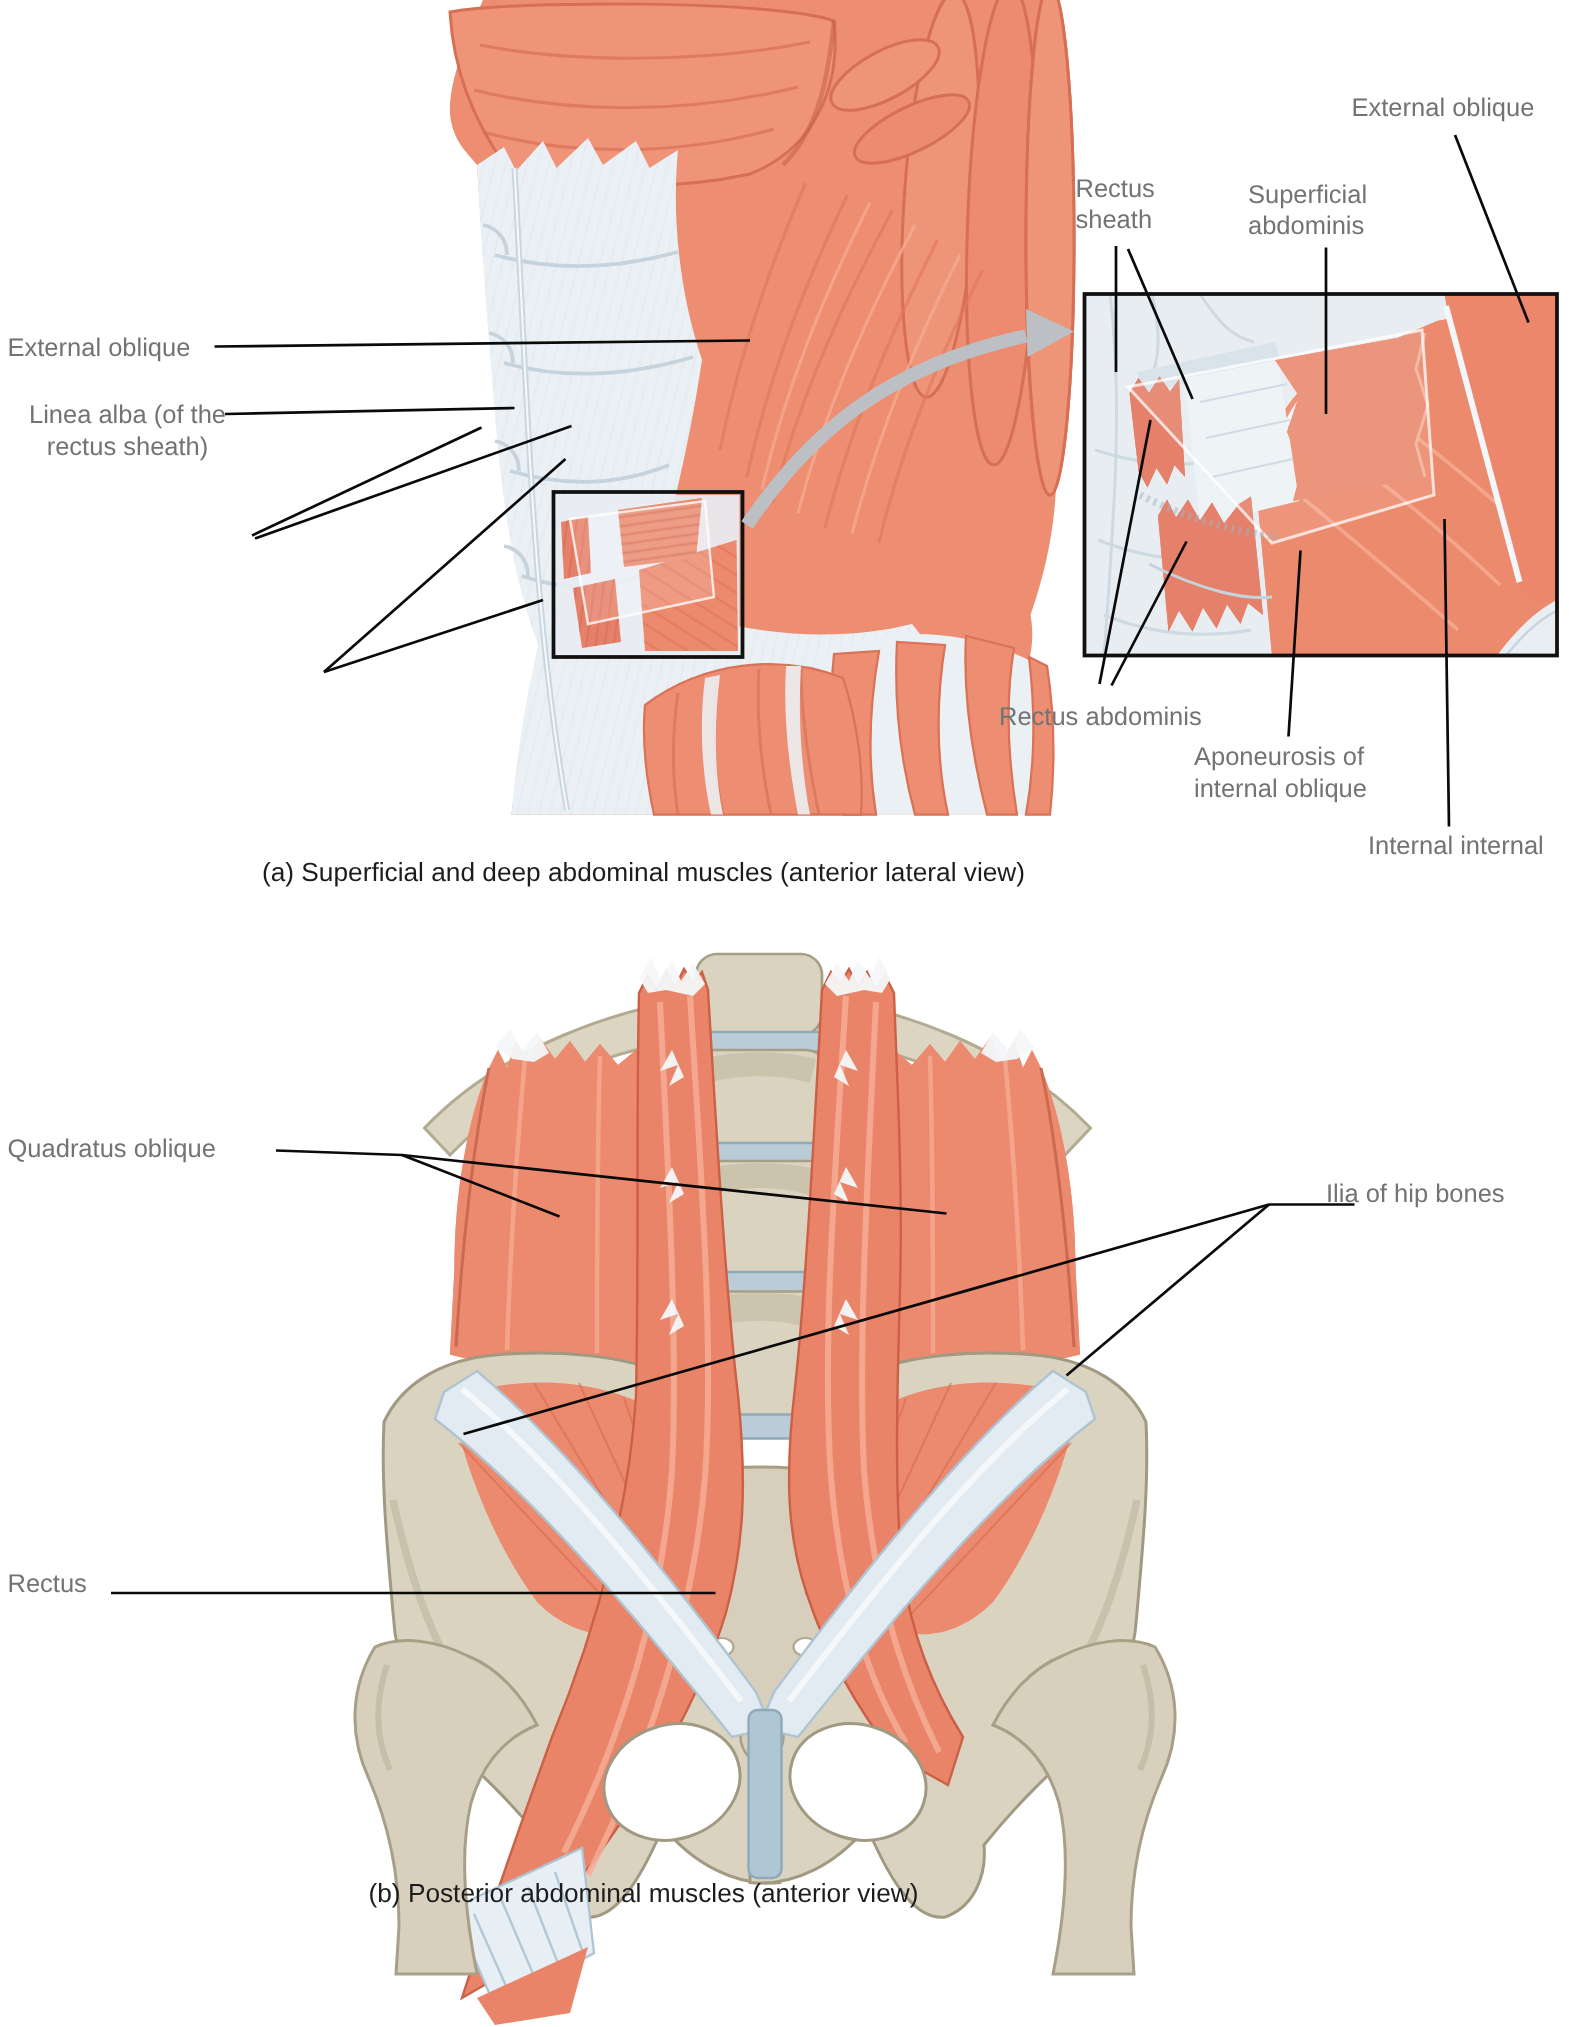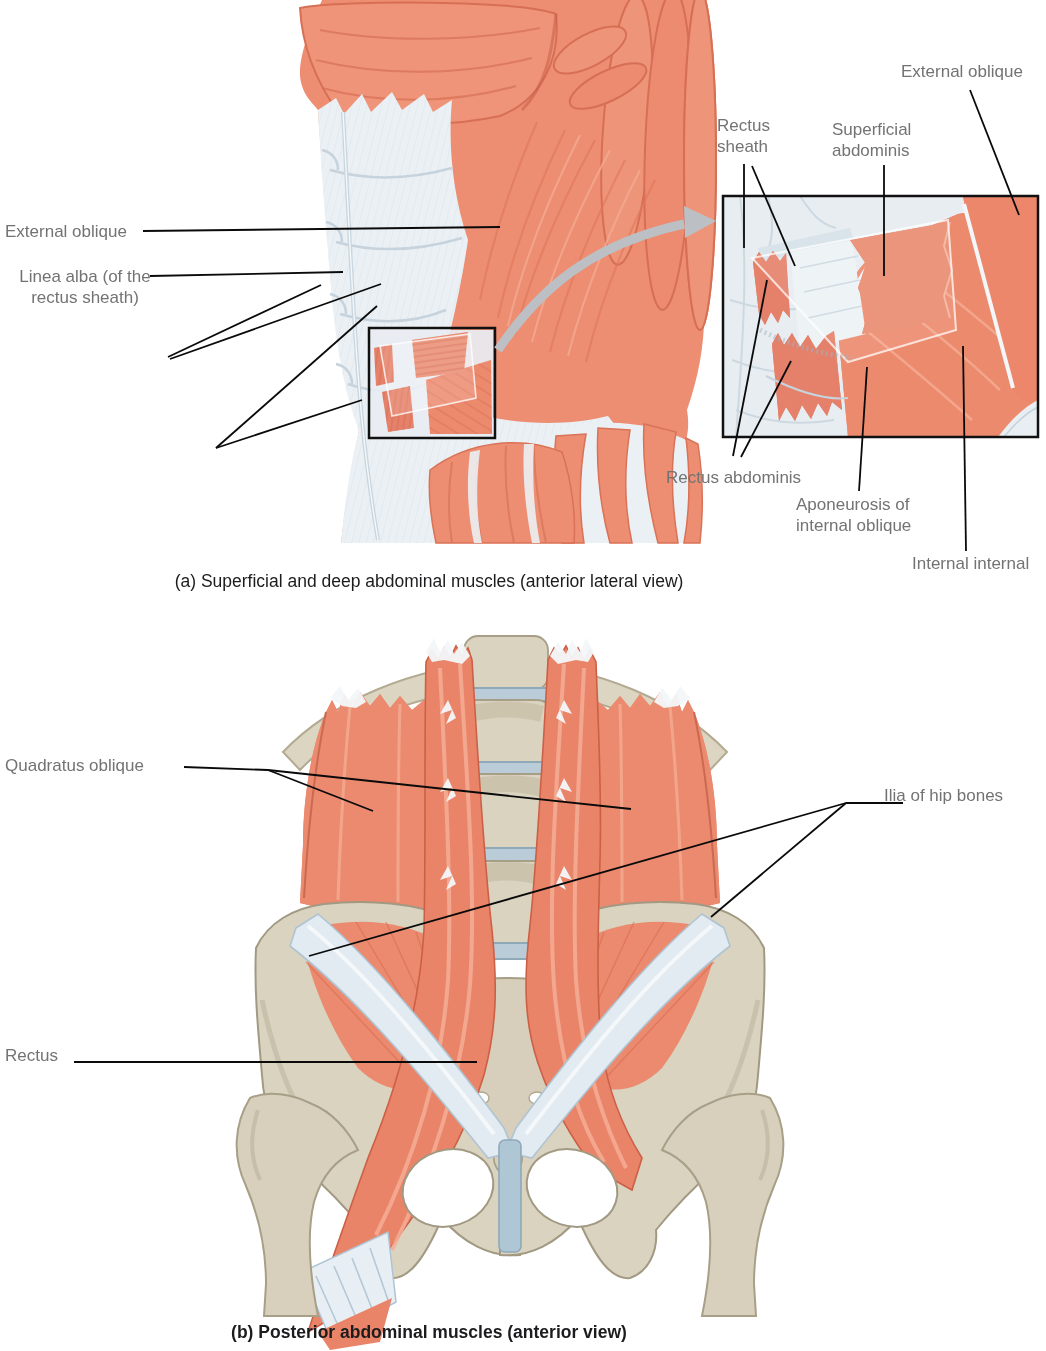--- a/index.html
+++ b/index.html
@@ -358,15 +358,15 @@
 <div class="lbl" style="left:832px;top:119px;width:120px;">Superficial abdominis</div>
 <div class="lbl" style="left:901px;top:61px;">External oblique</div>
 <div class="lbl" style="left:666px;top:467px;">Rectus abdominis</div>
 <div class="lbl" style="left:796px;top:494px;width:145px;">Aponeurosis of internal oblique</div>
 <div class="lbl" style="left:912px;top:553px;">Internal internal</div>
 <div class="cap" style="top:571px;">(a) Superficial and deep abdominal muscles (anterior lateral view)</div>
 
 <div class="lbl" style="left:5px;top:755px;">Quadratus oblique</div>
 <div class="lbl" style="left:884px;top:785px;">Ilia of hip bones</div>
 <div class="lbl" style="left:5px;top:1045px;">Rectus</div>
-<div class="cap" style="top:1322px;font-weight:bold;">(b) Posterior abdominal muscles (anterior view)</div>
+<div class="cap" style="top:1252px;">(b) Posterior abdominal muscles (anterior view)</div>
 
 </div>
 
 </body></html>

